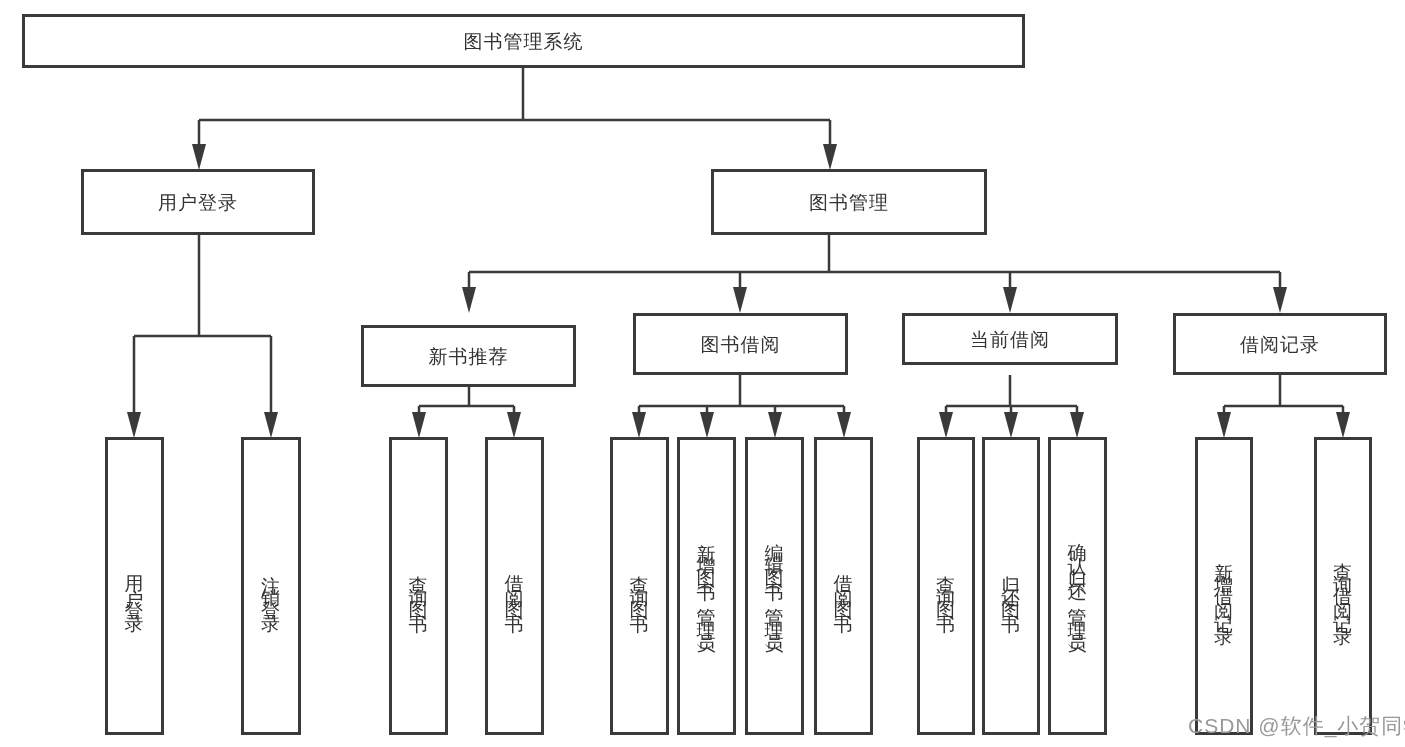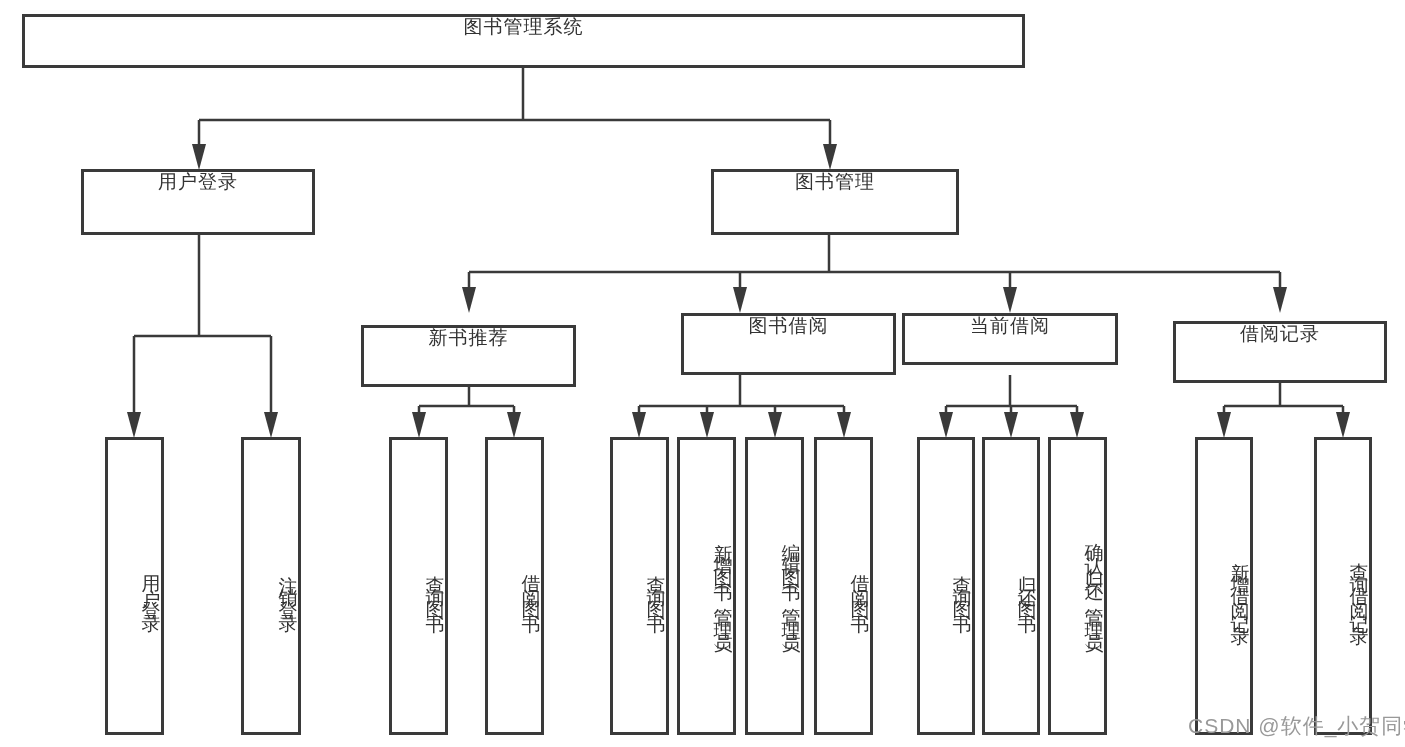--- a/index.html
+++ b/index.html
@@ -31,21 +31,21 @@
     fill: var(--line);
     stroke: none;
   }
   .node {
     position: absolute;
     box-sizing: border-box;
     border: 3px solid var(--line);
     background: #ffffff;
     color: var(--text);
     display: flex;
-    align-items: flex-start;
+    align-items: center;
     justify-content: center;
     font-size: 19px;
     line-height: 1;
   }
   .hnode { letter-spacing: 1px; }
   .vnode {
     writing-mode: vertical-rl;
     letter-spacing: 13px;
   }
   .vnode span { display: block; }
@@ -107,34 +107,34 @@
     </g>
   </svg>
 
   <div class="node hnode" style="left:22px; top:14px; width:1003px; height:54px;">
     <span>图书管理系统</span>
   </div>
 
   <div class="node hnode" style="left:81px; top:169px; width:234px; height:66px;">
     <span>用户登录</span>
   </div>
-  <div class="node hnode" style="left:711px; top:169px; width:248px; height:66px;">
+  <div class="node hnode" style="left:711px; top:169px; width:276px; height:66px;">
     <span>图书管理</span>
   </div>
 
   <div class="node hnode" style="left:361px; top:313px; width:215px; height:62px;margin-top:12px;">
     <span>新书推荐</span>
   </div>
-  <div class="node hnode" style="left:633px; top:313px; width:215px; height:62px;margin-left:48px;">
+  <div class="node hnode" style="left:633px; top:313px; width:215px; height:62px;">
     <span>图书借阅</span>
   </div>
   <div class="node hnode" style="left:902px; top:313px; width:216px; height:52px;">
     <span>当前借阅</span>
   </div>
-  <div class="node hnode" style="left:1173px; top:313px; width:214px; height:62px;margin-top:8px;">
+  <div class="node hnode" style="left:1173px; top:313px; width:214px; height:62px;">
     <span>借阅记录</span>
   </div>
 
   <div class="node vnode" style="left:105px; top:437px; width:59px; height:298px;">
     <span>用户登录</span>
   </div>
   <div class="node vnode" style="left:241px; top:437px; width:60px; height:298px;">
     <span>注销登录</span>
   </div>
 

